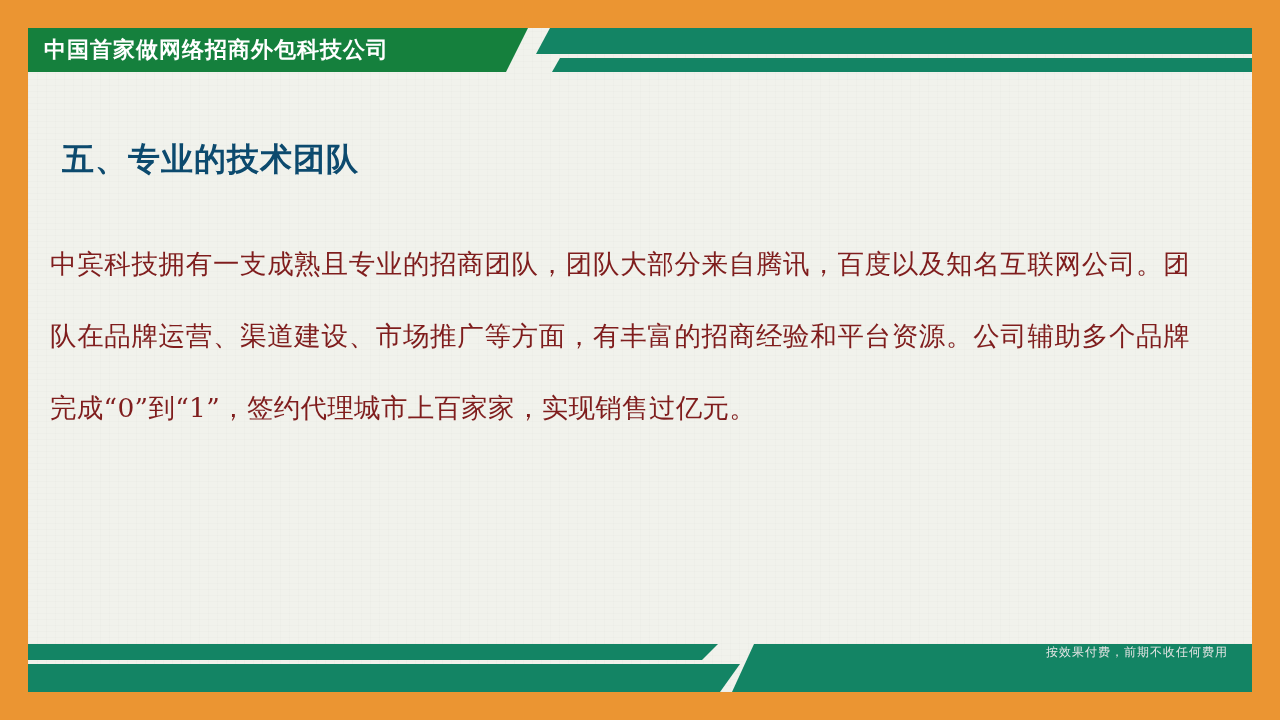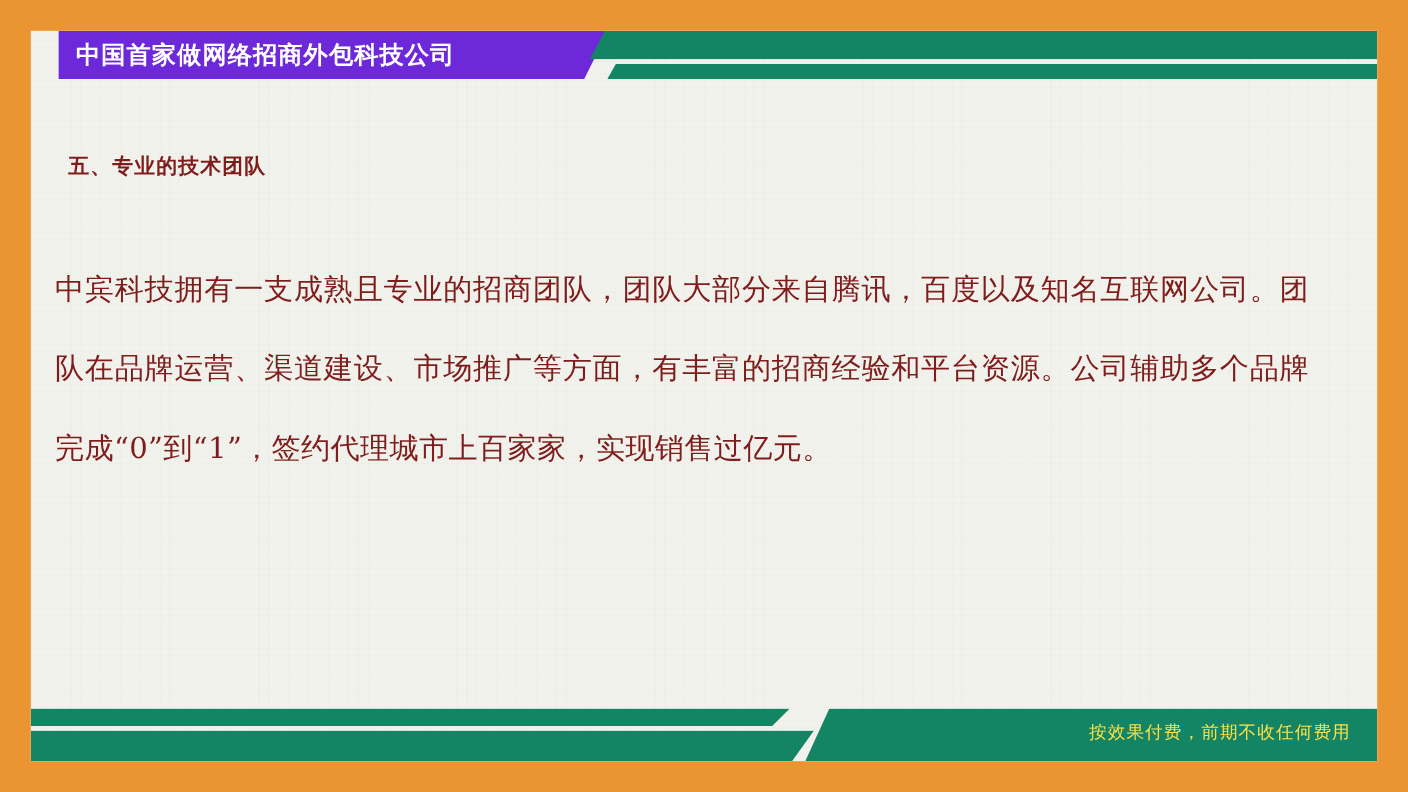--- a/index.html
+++ b/index.html
@@ -40,23 +40,22 @@
     width: 1224px;
     height: 44px;
     overflow: hidden;
   }
   .header-green-main {
     position: absolute;
     left: 0;
     top: 0;
     width: 500px;
     height: 44px;
-    background: #6d28d9;
+    background: #15803d;
     clip-path: polygon(0 0, 500px 0, 478px 44px, 0 44px);
-    margin-left: 25px;
   }
   .header-green-strip1 {
     position: absolute;
     left: 508px;
     top: 0;
     width: 716px;
     height: 26px;
     background: #138464;
     clip-path: polygon(14px 0, 716px 0, 716px 26px, 0 26px);
   }
@@ -78,22 +77,22 @@
     font-weight: bold;
     letter-spacing: 1px;
     line-height: 26px;
     white-space: nowrap;
   }
   
   .section-heading {
     position: absolute;
     left: 62px;
     top: 138px;
-    color: #7f1d1d;
-    font-size: 19px;
+    color: #0c4a6e;
+    font-size: 32px;
     font-weight: bold;
     letter-spacing: 1px;
     white-space: nowrap;
   }
   
   .body-text {
     position: absolute;
     left: 50px;
     top: 228px;
     width: 1140px;
@@ -137,23 +136,23 @@
     left: 0;
     top: 20px;
     width: 712px;
     height: 28px;
     background: #138464;
     clip-path: polygon(0 0, 712px 0, 692px 28px, 0 28px);
   }
   .footer-text {
     position: absolute;
     right: 24px;
-    top: 12px;
-    color: #fde047;
-    font-size: 16px;
+    top: 0;
+    color: #e5e5e5;
+    font-size: 12px;
     letter-spacing: 1px;
     white-space: nowrap;
   }
 </style>
 </head>
 <body>
 
 <div class="slide">
 
   <div class="page-panel"></div>

